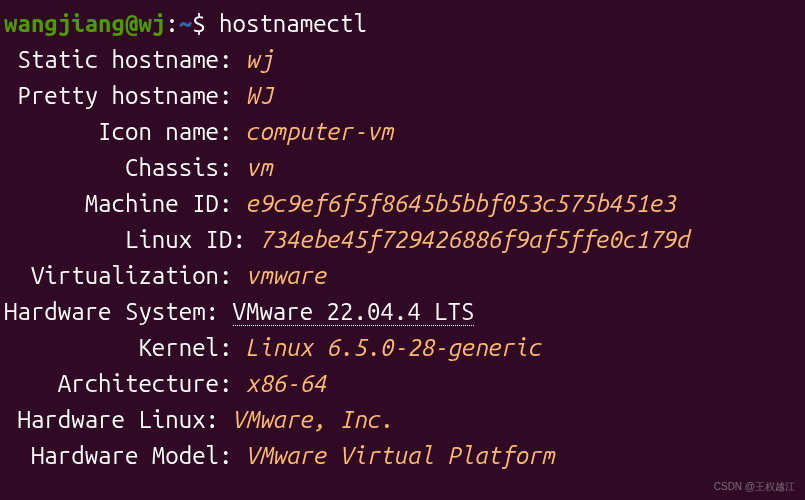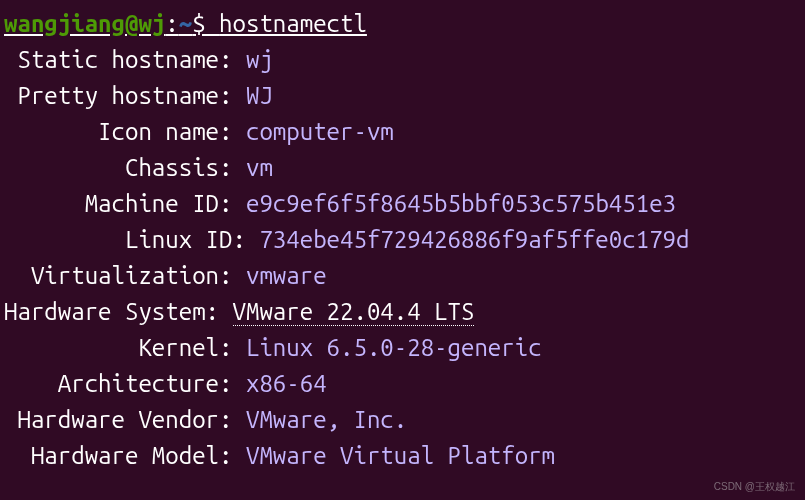--- a/index.html
+++ b/index.html
@@ -14,21 +14,20 @@
       font-size: 24px;
       line-height: 1.5;
       padding: 6px 4px;
       width: 805px;
       height: 500px;
       overflow: hidden;
       position: relative;
     }
     .prompt-line {
       white-space: pre;
-      text-decoration: underline;
     }
     .user-host {
       color: #4e9a06;
       font-weight: bold;
     }
     .colon {
       color: #ffffff;
     }
     .path {
       color: #3465a4;
@@ -38,21 +37,22 @@
       color: #ffffff;
     }
     .command {
       color: #ffffff;
     }
     .output-line {
       white-space: pre;
       color: #ffffff;
     }
     .value {
-      color: #c4b5fd;
+      color: #fdba74;
+      font-style: italic;
     }
     .os-value {
       color: #ffffff;
       border-bottom: 1px dotted #ffffff;
     }
     .watermark {
       position: absolute;
       bottom: 6px;
       right: 10px;
       color: rgba(200, 200, 200, 0.5);
@@ -78,17 +78,17 @@
 <div class="output-line"><span>         Linux ID:</span> <span class="value">734ebe45f729426886f9af5ffe0c179d</span></div>
 
 <div class="output-line"><span>  Virtualization:</span> <span class="value">vmware</span></div>
 
 <div class="output-line"><span>Hardware System:</span> <span class="os-value">VMware 22.04.4 LTS</span></div>
 
 <div class="output-line"><span>          Kernel:</span> <span class="value">Linux 6.5.0-28-generic</span></div>
 
 <div class="output-line"><span>    Architecture:</span> <span class="value">x86-64</span></div>
 
-<div class="output-line"><span> Hardware Vendor:</span> <span class="value">VMware, Inc.</span></div>
+<div class="output-line"><span> Hardware Linux:</span> <span class="value">VMware, Inc.</span></div>
 
 <div class="output-line"><span>  Hardware Model:</span> <span class="value">VMware Virtual Platform</span></div>
 
 <div class="watermark">CSDN @王权越江</div>
 
 </body></html>

